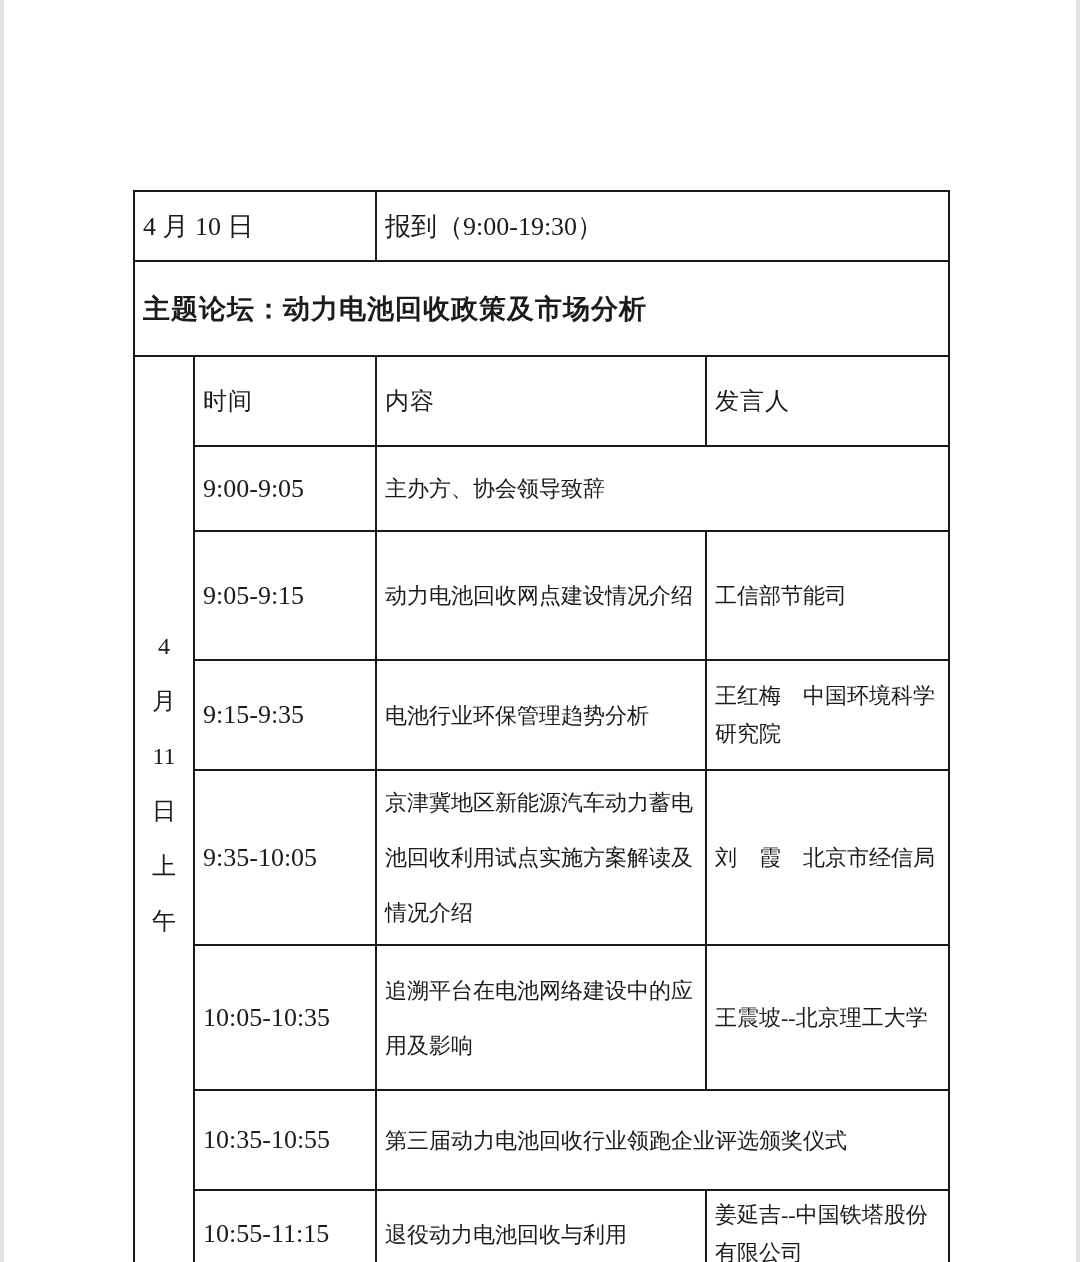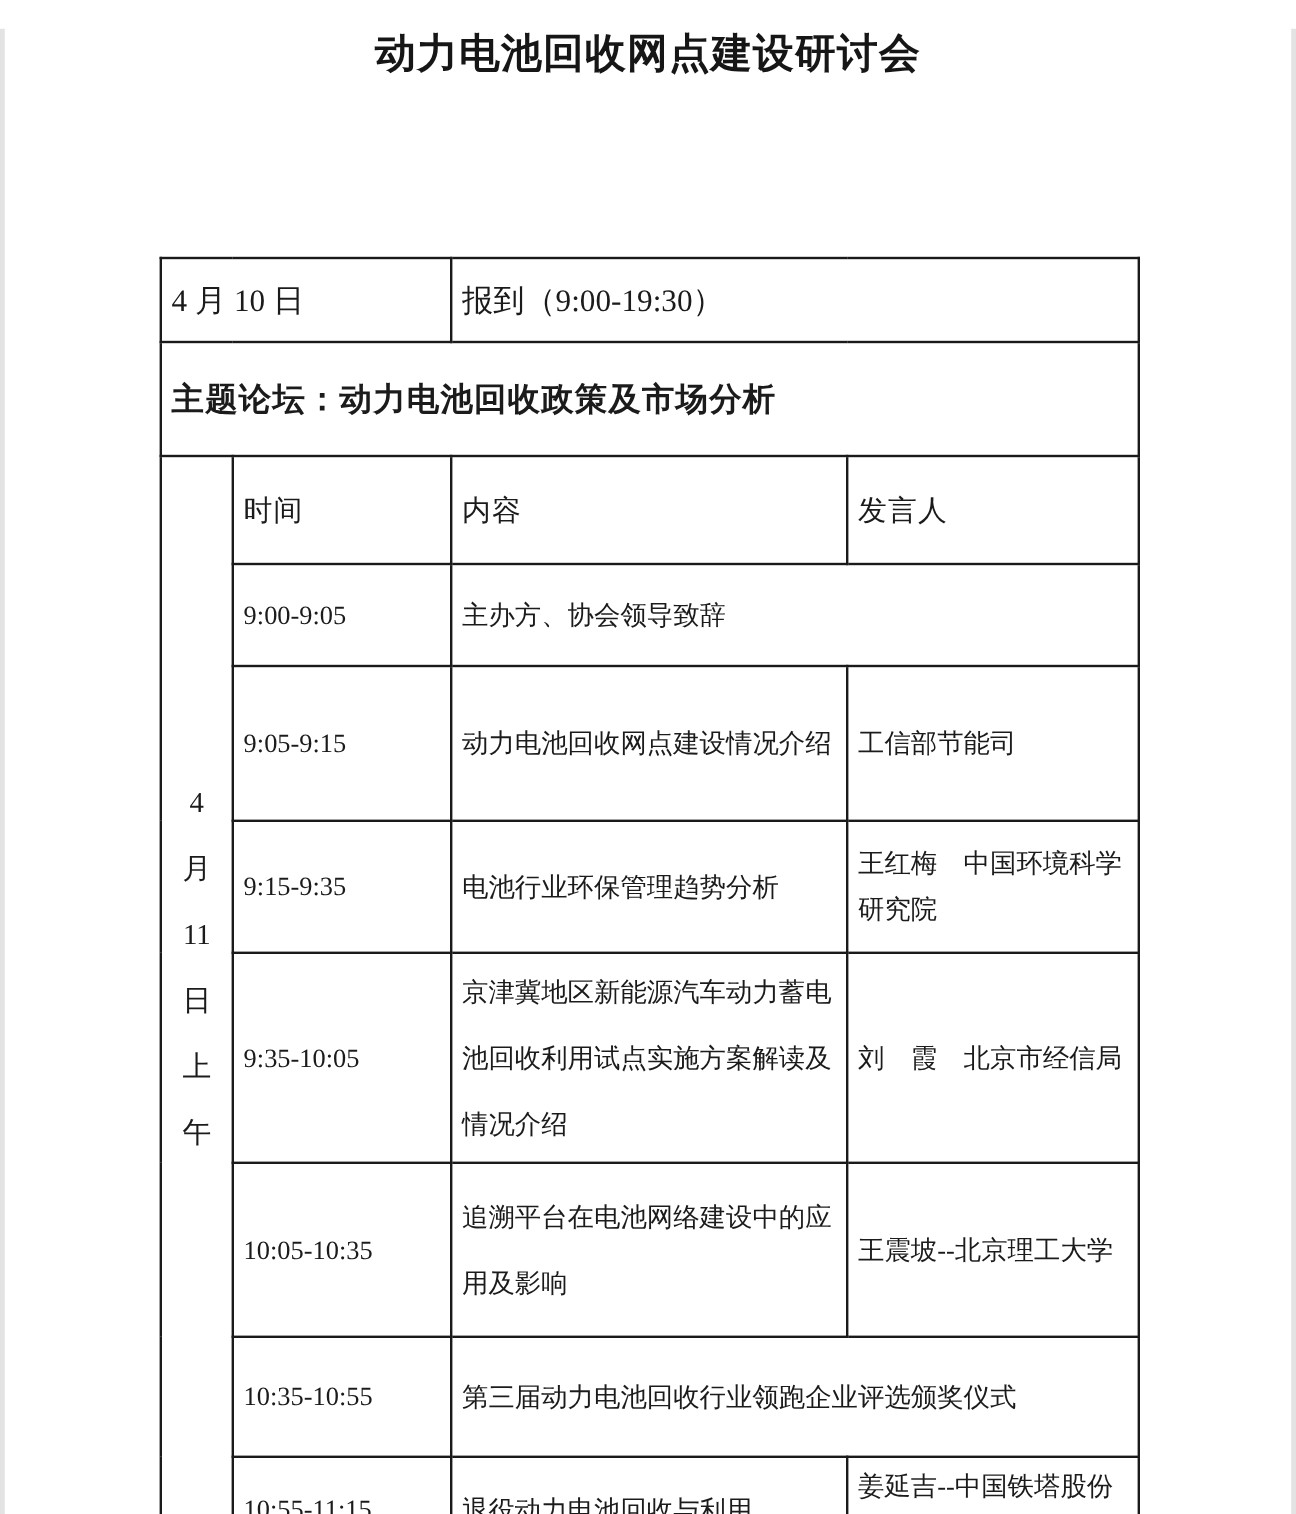--- a/index.html
+++ b/index.html
@@ -74,21 +74,21 @@
   td.day1-date, td.day1-event { font-size: 26px; }
   td.forum-title {
     font-family: "Liberation Sans", sans-serif;
     font-weight: bold;
     font-size: 27px;
     letter-spacing: 1px;
     color: #141414;
     margin-top: 32px;
   }
   td.col-header { font-size: 24px; letter-spacing: 1px; }
-  td.time-cell  { font-size: 22px; }
+  td.time-cell  { font-size: 26px; }
   td.content-cell {
     font-size: 22px;
     line-height: 55px;
     margin-top: 37px;
   }
   td.content-cell.align-left { text-align: left; }
   td.speaker-cell {
     font-size: 22px;
     line-height: 38px;
   }
@@ -109,21 +109,20 @@
     line-height: 55px;
   }
 </style>
 </head>
 <body>
 
 <div class="page">
   <div class="edge-strip left"></div>
   <div class="edge-strip right"></div>
 
-  <h1 class="doc-title">动力电池回收网点建设研讨会</h1>
 
   <table class="schedule">
     <colgroup>
       <col style="width:60px">
       <col style="width:182px">
       <col style="width:330px">
       <col style="width:243px">
     </colgroup>
 
     <tbody>

